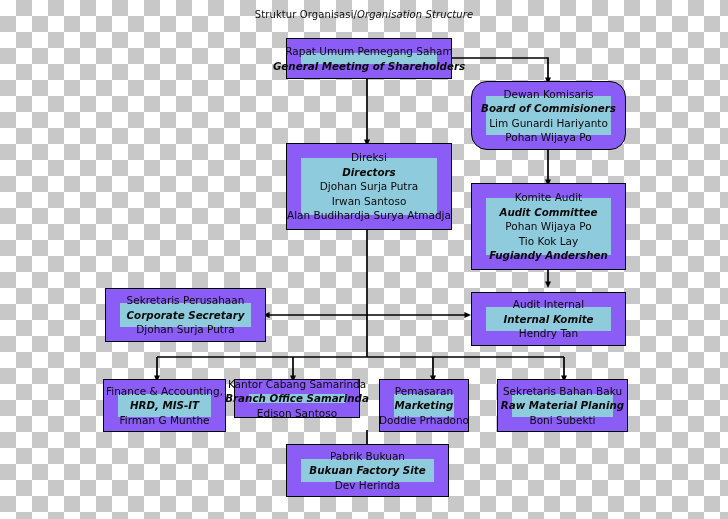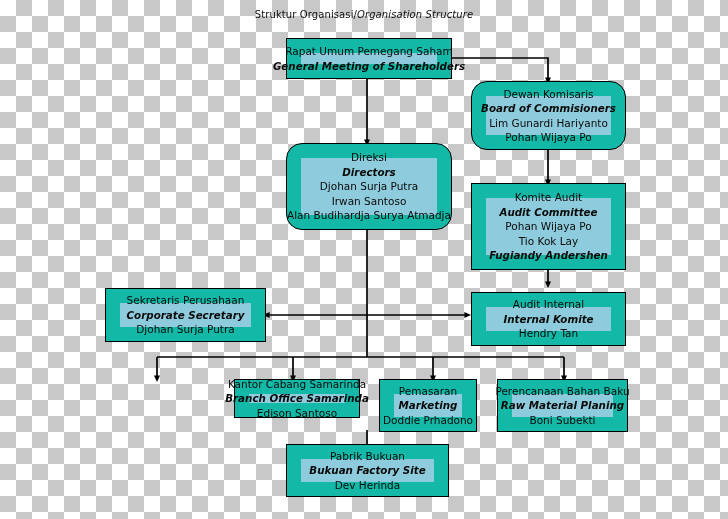--- a/index.html
+++ b/index.html
@@ -31,21 +31,21 @@
     font-size:10px;
     color:#101010;
     white-space:nowrap;
     letter-spacing:.1px;
   }
   .title .en{font-style:italic;}
 
   
   .node{
     position:absolute;
-    background:#14b8a6;
+    background:#8b5cf6;
     border:1.6px solid #000000;
     box-sizing:border-box;
     padding:14px;
   }
   .inner{
     background:#8ecbdc;
     width:100%;height:100%;
     box-sizing:border-box;
     display:flex;
     flex-direction:column;
@@ -114,21 +114,21 @@
 
   <div class="node" style="left:471px;top:81px;width:155px;height:69px;border-radius:16px;">
     <div class="inner">
       <div class="ln id">Dewan Komisaris</div>
       <div class="ln it">Board of Commisioners</div>
       <div class="ln id">Lim Gunardi  Hariyanto</div>
       <div class="ln id">Pohan Wijaya Po</div>
     </div>
   </div>
 
-  <div class="node" style="left:286px;top:143px;width:166px;height:87px;border-radius:16px;">
+  <div class="node" style="left:286px;top:143px;width:166px;height:87px;">
     <div class="inner">
       <div class="ln id">Direksi</div>
       <div class="ln it">Directors</div>
       <div class="ln id">Djohan Surja Putra</div>
       <div class="ln id">Irwan Santoso</div>
       <div class="ln id">Alan Budihardja Surya Atmadja</div>
     </div>
   </div>
 
   <div class="node" style="left:471px;top:183px;width:155px;height:87px;">
@@ -150,40 +150,47 @@
   </div>
 
   <div class="node" style="left:471px;top:292px;width:155px;height:54px;">
     <div class="inner">
       <div class="ln id">Audit  Internal</div>
       <div class="ln it">Internal Komite</div>
       <div class="ln id">Hendry Tan</div>
     </div>
   </div>
 
+  <div class="node" style="left:103px;top:379px;width:123px;height:53px;">
+    <div class="inner">
+      <div class="ln id">Finance &amp; Accounting,</div>
+      <div class="ln it">HRD, MIS-IT</div>
+      <div class="ln id">Firman G Munthe</div>
+    </div>
+  </div>
 
   <div class="node" style="left:234px;top:379px;width:126px;height:39px;">
     <div class="inner">
       <div class="ln id">Kantor Cabang  Samarinda</div>
       <div class="ln it">Branch Office Samarinda</div>
       <div class="ln id">Edison Santoso</div>
     </div>
   </div>
 
-  <div class="node" style="left:379px;top:379px;width:98px;height:53px;">
+  <div class="node" style="left:379px;top:379px;width:90px;height:53px;">
     <div class="inner">
       <div class="ln id">Pemasaran</div>
       <div class="ln it">Marketing</div>
       <div class="ln id">Doddie  Prhadono</div>
     </div>
   </div>
 
   <div class="node" style="left:497px;top:379px;width:131px;height:53px;">
     <div class="inner">
-      <div class="ln id">Perencanaan  Bahan Baku</div>
+      <div class="ln id">Sekretaris  Bahan Baku</div>
       <div class="ln it">Raw Material Planing</div>
       <div class="ln id">Boni Subekti</div>
     </div>
   </div>
 
   <div class="node" style="left:286px;top:444px;width:163px;height:53px;">
     <div class="inner">
       <div class="ln id">Pabrik Bukuan</div>
       <div class="ln it">Bukuan Factory Site</div>
       <div class="ln id">Dev Herinda</div>

